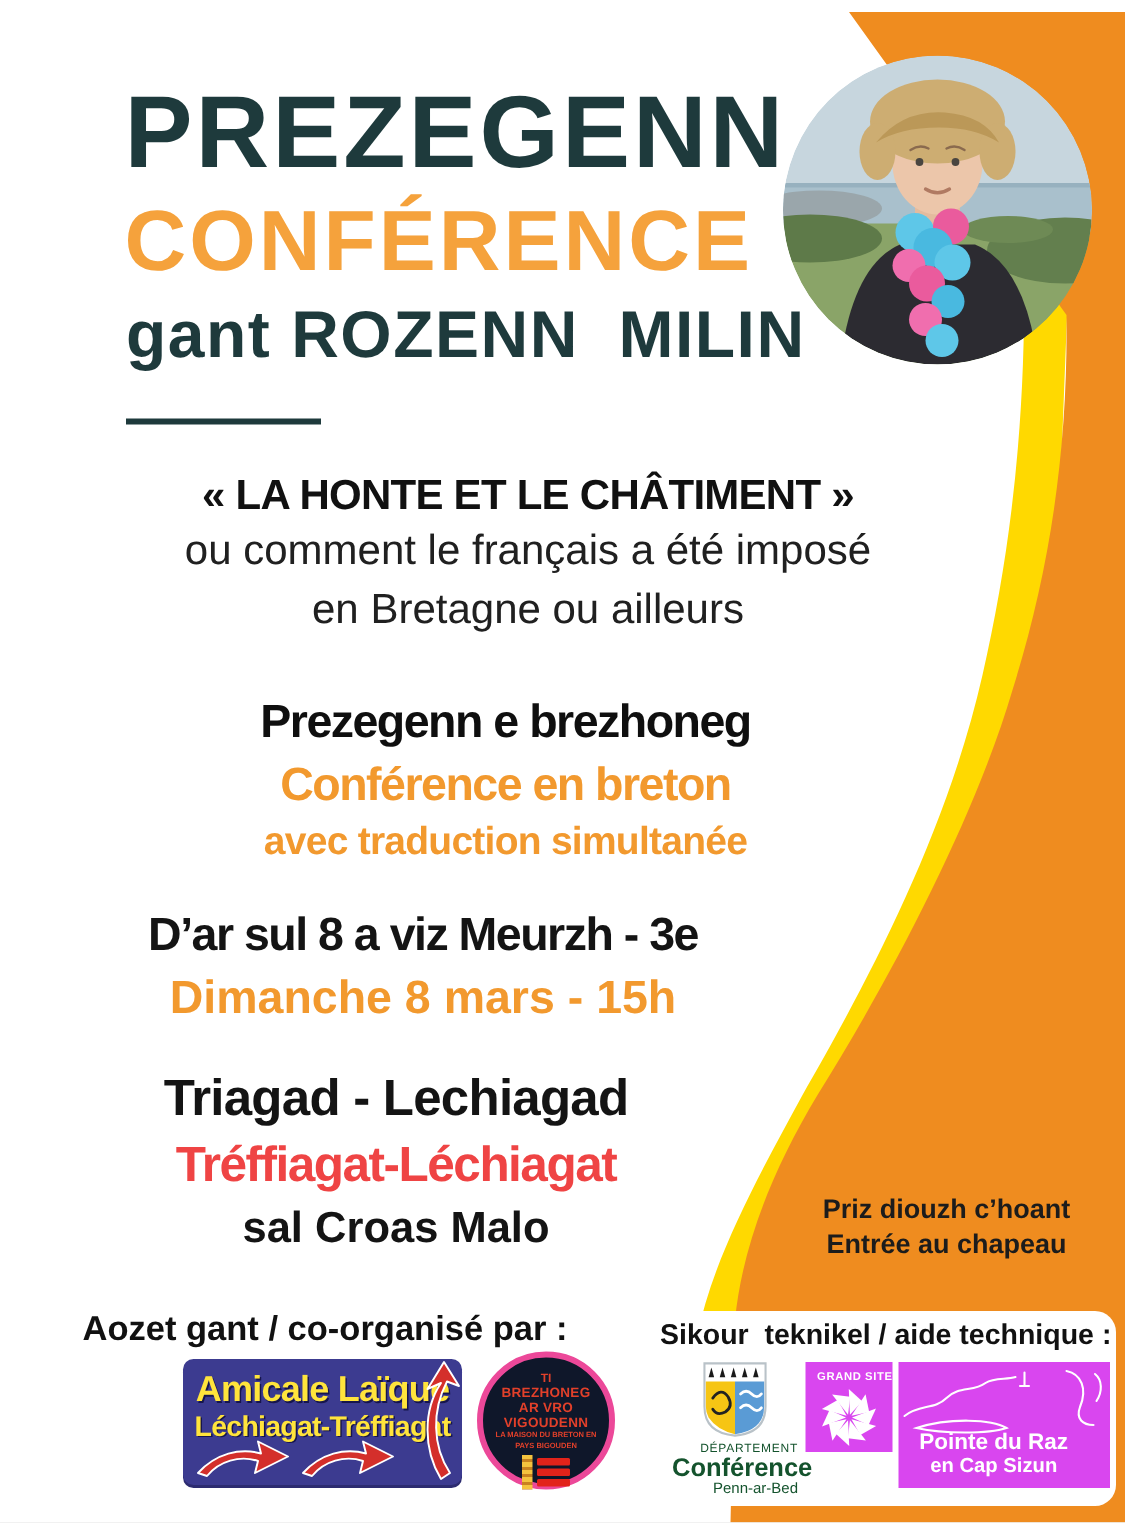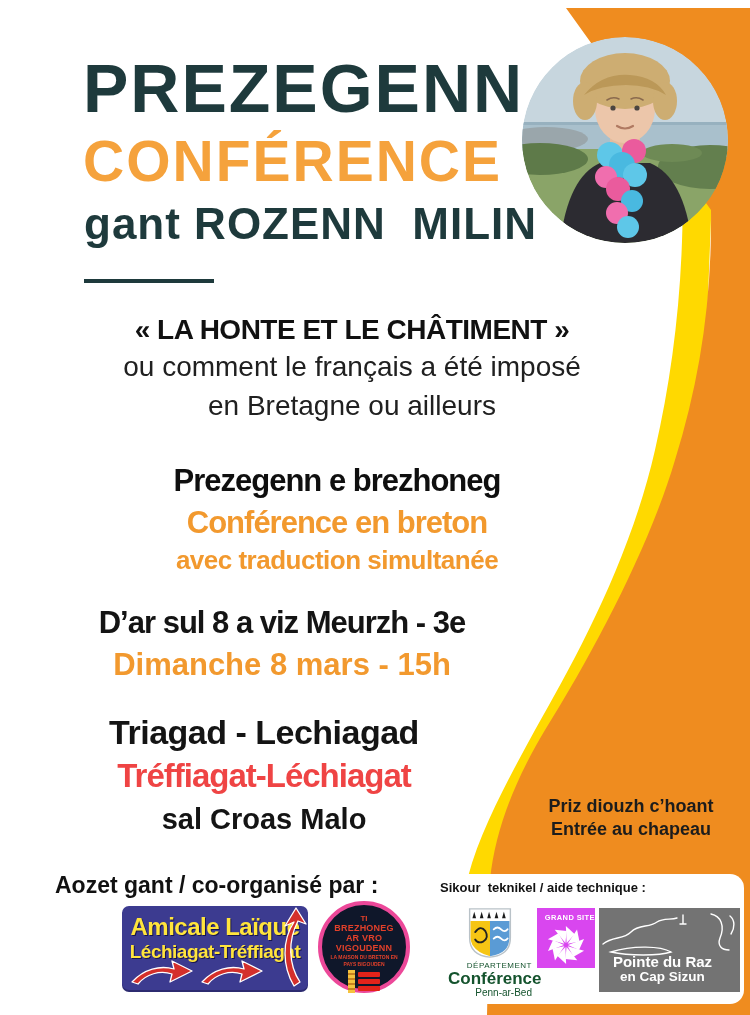--- a/index.html
+++ b/index.html
@@ -54,29 +54,29 @@
          border:4px solid #ec4899;box-sizing:border-box;text-align:center;color:#e2402a;}
   .badge .b1{margin-top:9px;font-size:8px;font-weight:800;line-height:9px;}
   .badge .b2,.badge .b3,.badge .b4{font-size:9px;font-weight:800;line-height:10px;letter-spacing:0.2px;}
   .badge .tag{font-size:5px;font-weight:700;line-height:5px;margin-top:2px;}
   .ti-emblem{display:flex;justify-content:center;align-items:center;margin-top:3px;gap:3px;}
   .ti-col{width:7px;height:23px;background:repeating-linear-gradient(180deg,#f5c33e 0 3px,#c9821f 3px 5px);}
   .ti-bars i{display:block;width:22px;height:5px;background:#e2231a;margin:2px 0;border-radius:1px;}
 
   
   .white-box{left:418px;top:874px;width:326px;height:130px;background:#ffffff;border-radius:14px;}
-  .sup-label{left:440px;top:880px;font-size:13px;font-weight:700;color:#111;white-space:pre-wrap;}
+  .sup-label{left:440px;top:880px;font-size:19px;font-weight:700;color:#111;white-space:pre-wrap;}
   .finistere{left:448px;top:908px;width:84px;text-align:right;color:#14532d;}
   .finistere .dep{font-size:8px;letter-spacing:0.5px;font-weight:400;margin-top:3px;}
   .finistere .nom{font-size:17px;font-weight:800;line-height:17px;}
   .finistere .bre{font-size:10px;font-weight:400;line-height:11px;}
   .gsquare{left:537px;top:908px;width:58px;height:60px;background:#d946ef;color:#fff;text-align:right;}
   .gsquare .g1{font-size:7.5px;font-weight:700;letter-spacing:0.4px;margin-top:5px;}
   .gsquare .g2{font-size:7.5px;font-weight:700;letter-spacing:0.4px;}
-  .pointe{left:599px;top:908px;width:141px;height:84px;background:#737373;color:#fff;}
+  .pointe{left:599px;top:908px;width:141px;height:84px;background:#d946ef;color:#fff;}
   .pointe .p-text{position:absolute;left:0;right:14px;bottom:8px;text-align:center;line-height:15px;}
   .pointe .p1{font-size:15px;font-weight:700;}
   .pointe .p2{font-size:13.5px;font-weight:700;}
 </style>
 </head>
 <body>
 
 <div class="poster">
 
   <svg class="swoosh" viewBox="0 0 750 1015" aria-hidden="true">

